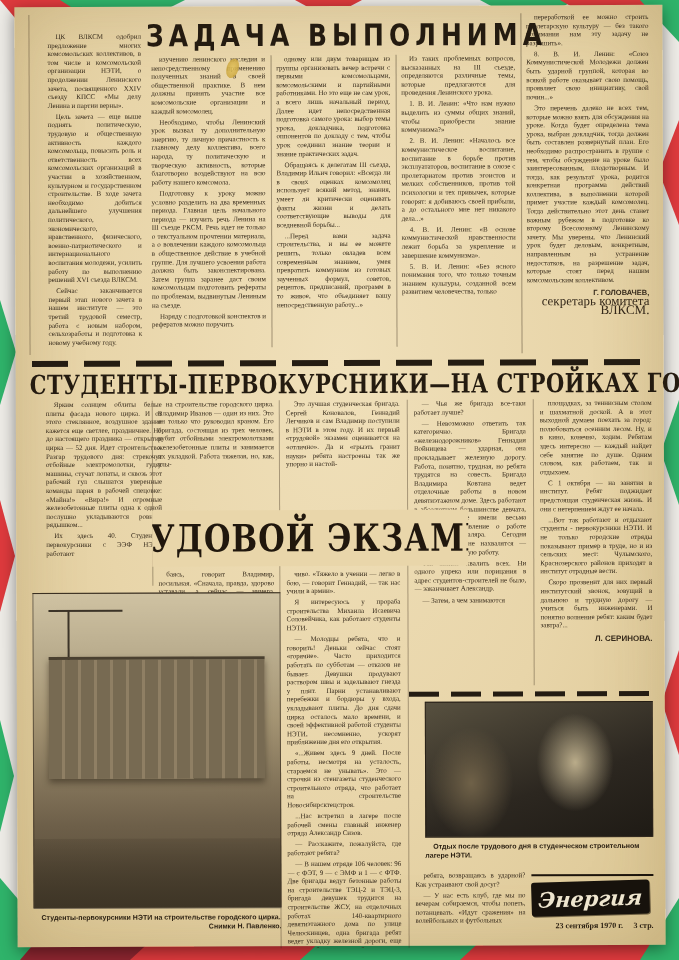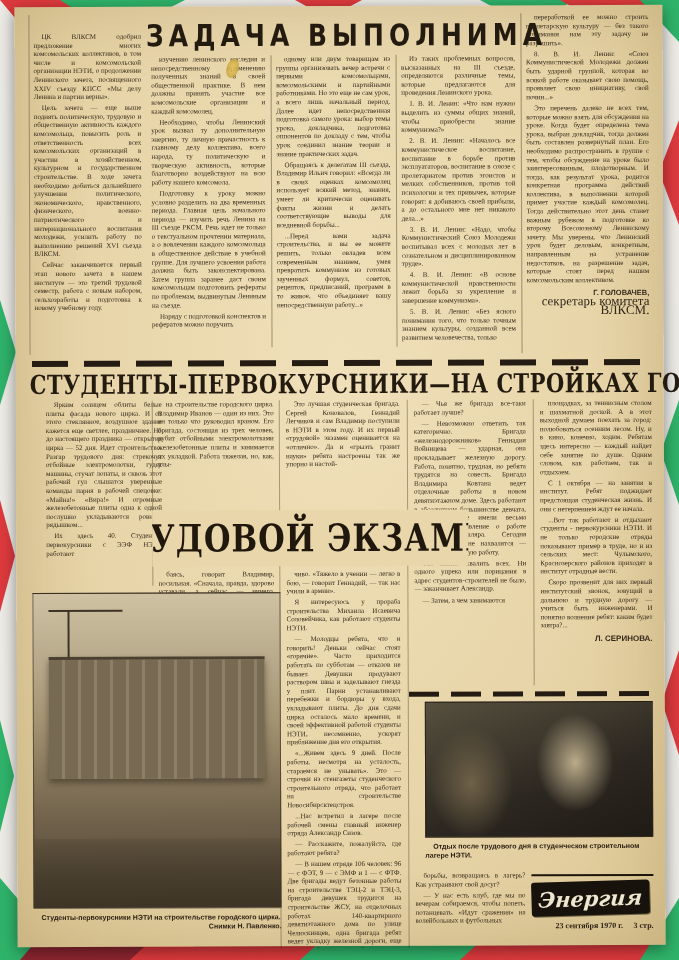--- a/index.html
+++ b/index.html
@@ -10,21 +10,21 @@
   
   .paper{position:absolute;left:16px;top:6px;width:648px;height:940px;z-index:5;
          background:radial-gradient(ellipse at 50% 38%,#f0e0ba 0%,#e8d5a9 55%,#dbc693 100%);
          box-shadow:0 4px 16px rgba(0,0,0,.45), inset 0 0 70px rgba(120,90,40,.22);
          padding:8px 0 0 0;box-sizing:border-box;transform:rotate(-.2deg);}
   .content{position:relative;margin:0 12px 0 14px;color:#35291a;}
   
   .a1{display:flex;height:340px;border-left:1px solid rgba(62,48,30,.4);}
   .bodytxt{font-size:7px;line-height:8.6px;text-align:justify;overflow:hidden;}
   .bodytxt p{margin:0 0 2.5px;text-indent:8px;}
-  .c1{width:117px;padding:18px 5px 0 4px;box-sizing:border-box;}
+  .c1{width:117px;padding:18px 5px 0 18px;box-sizing:border-box;}
   .a1mid{width:374px;box-sizing:border-box;}
   .h1{margin:4px 0 8px;text-align:center;font:bold 25px "DejaVu Sans",sans-serif;
       letter-spacing:5px;color:#241b10;transform:scale(1,1.2);transform-origin:top;white-space:nowrap;}
   .a1midcols{display:flex;height:292px;}
   .a1midcols .mc{flex:1;padding:0 5px;overflow:hidden;box-sizing:border-box;}
   .vr{border-left:1px solid rgba(62,48,30,.45);}
   .c5{width:131px;padding:0 2px 0 5px;box-sizing:border-box;}
   .sig{margin-top:4px;text-align:right;text-indent:0;}
   .sig-name{font:bold 7.5px "Liberation Sans",sans-serif;}
   .sig-title{font-size:13px;}
@@ -120,21 +120,20 @@
               </div>
             <div class="mc bodytxt vr">
                 <p>одному или двум товарищам из группы организовать вечер встречи с первыми комсомольцами, комсомольскими и партийными работниками. Но это еще не сам урок, а всего лишь начальный период. Далее идет непосредственная подготовка самого урока: выбор темы урока, докладчика, подготовка оппонентов по докладу с тем, чтобы урок соединил знание теории и знание практических задач.</p>
                 <p>Обращаясь к делегатам III съезда, Владимир Ильич говорил: «Всегда ли в своих оценках комсомолец использует всякий метод, знания, умеет ли критически оценивать факты жизни и делать соответствующие выводы для вседневной борьбы...</p>
                 <p>...Перед вами задача строительства, и вы ее можете решить, только овладев всем современным знанием, умея превратить коммунизм из готовых заученных формул, советов, рецептов, предписаний, программ в то живое, что объединяет вашу непосредственную работу...»</p>
               </div>
             <div class="mc bodytxt vr">
                 <p>Из таких проблемных вопросов, высказанных на III съезде, определяются различные темы, которые предлагаются для проведения Ленинского урока.</p>
                 <p>1. В. И. Ленин: «Что нам нужно выделить из суммы общих знаний, чтобы приобрести знание коммунизма?»</p>
                 <p>2. В. И. Ленин: «Началось все коммунистическое воспитание, воспитание в борьбе против эксплуататоров, воспитание в союзе с пролетариатом против эгоистов и мелких собственников, против той психологии и тех привычек, которые говорят: я добиваюсь своей прибыли, а до остального мне нет никакого дела...»</p>
-                <p>3. В. И. Ленин: «Надо, чтобы Коммунистический Союз Молодежи воспитывал всех с молодых лет в сознательном и дисциплинированном труде».</p>
                 <p>4. В. И. Ленин: «В основе коммунистической нравственности лежит борьба за укрепление и завершение коммунизма».</p>
                 <p>5. В. И. Ленин: «Без ясного понимания того, что только точным знанием культуры, созданной всем развитием человечества, только</p>
               </div>
           </div>
         </div>
         <div class="c5 bodytxt vr">
           <div>
               <p>переработкой ее можно строить пролетарскую культуру — без такого понимания нам эту задачу не разрешить».</p>
               <p>8. В. И. Ленин: «Союз Коммунистической Молодежи должен быть ударной группой, которая во всякой работе оказывает свою помощь, проявляет свою инициативу, свой почин...»</p>
               <p>Это перечень далеко не всех тем, которые можно взять для обсуждения на уроке. Когда будет определена тема урока, выбран докладчик, тогда должен быть составлен развернутый план. Его необходимо распространить в группе с тем, чтобы обсуждение на уроке было заинтересованным, плодотворным. И тогда, как результат урока, родится конкретная программа действий коллектива, в выполнении которой примет участие каждый комсомолец. Тогда действительно этот день станет важным рубежом в подготовке ко второму Всесоюзному Ленинскому зачету. Мы уверены, что Ленинский урок будет деловым, конкретным, направленным на устранение недостатков, на разрешение задач, которые стоят перед нашим комсомольским коллективом.</p>
@@ -182,21 +181,21 @@
             <p>— В нашем отряде 106 человек: 96 — с ФЭТ, 9 — с ЭМФ и 1 — с ФТФ. Две бригады ведут бетонные работы на строительстве ТЭЦ-2 и ТЭЦ-3, бригада девушек трудится на строительстве ЖСУ, на отделочных работах 140-квартирного девятиэтажного дома по улице Челюскинцев, одна бригада ребят ведет укладку железной дороги, еще одна бригада работает на строительстве теплотрассы.</p>
           </div>
         <div class="blk bodytxt" style="left:384px;top:30px;width:112px;height:288px">
             <p>— Чья же бригада все-таки работает лучше?</p>
             <p>— Невозможно ответить так категорично. Бригада «железнодорожников» Геннадия Войницева — ударная, она прокладывает железную дорогу. Работа, понятно, трудная, но ребята трудятся на совесть. Бригада Владимира Ковтана ведет отделочные работы в новом девятиэтажном доме. Здесь работают в абсолютном большинстве девчата, которые раньше имели весьма смутное представление о работе штукатура, маляра. Сегодня строители ими не нахвалятся — зовут на постоянную работу.</p>
             <p>Так можно хвалить всех. Ни одного упрека или порицания в адрес студентов-строителей не было, — заканчивает Александр.</p>
             <p>— Затем, а чем занимаются</p>
           </div>
         <div class="dash2"></div>
         <div class="blk bodytxt" style="left:384px;top:502px;width:110px;height:76px">
-            <p>борьбы, возвращаясь в лагерь? Как устраивают свой досуг?</p>
+            <p>ребята, возвращаясь в ударной? Как устраивают свой досуг?</p>
             <p>— У нас есть клуб, где мы по вечерам собираемся, чтобы попеть, потанцевать. «Идут сражения» на волейбольных и футбольных</p>
           </div>
         <div class="blk bodytxt" style="left:510px;top:30px;width:112px;height:282px">
           <div>
               <p>площадках, за теннисным столом и шахматной доской. А в этот выходной думаем поехать за город: полюбоваться осенним лесом. Ну, и в кино, конечно, ходим. Ребятам здесь интересно — каждый найдет себе занятие по душе. Одним словом, как работаем, так и отдыхаем.</p>
               <p>С 1 октября — на занятия в институт. Ребят поджидает предстоящая студенческая жизнь. И они с нетерпением ждут ее начала.</p>
               <p>...Вот так работают и отдыхают студенты - первокурсники НЭТИ. И не только городские отряды показывают пример в труде, но и из сельских мест: Чулымского, Краснозерского районов приходят в институт отрадные вести.</p>
               <p>Скоро прозвенит для них первый институтский звонок, зовущий в дальнюю и трудную дорогу — учиться быть инженерами. И понятно волнение ребят: каким будет завтра?...</p>
             </div>
           <div class="byline">Л. СЕРИНОВА.</div>

